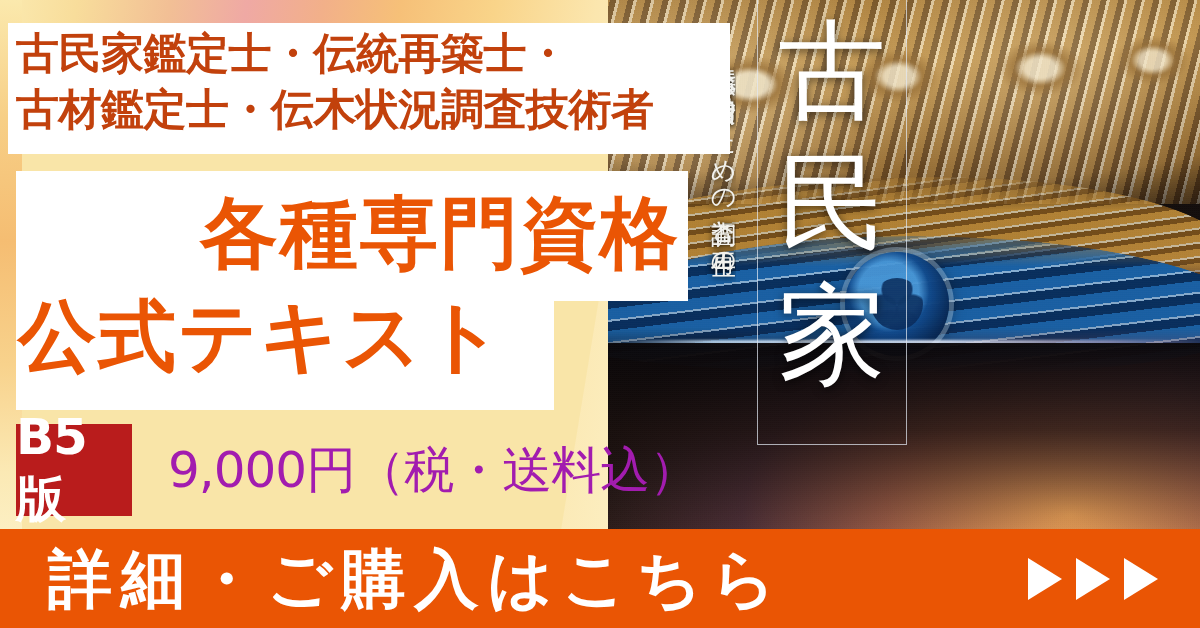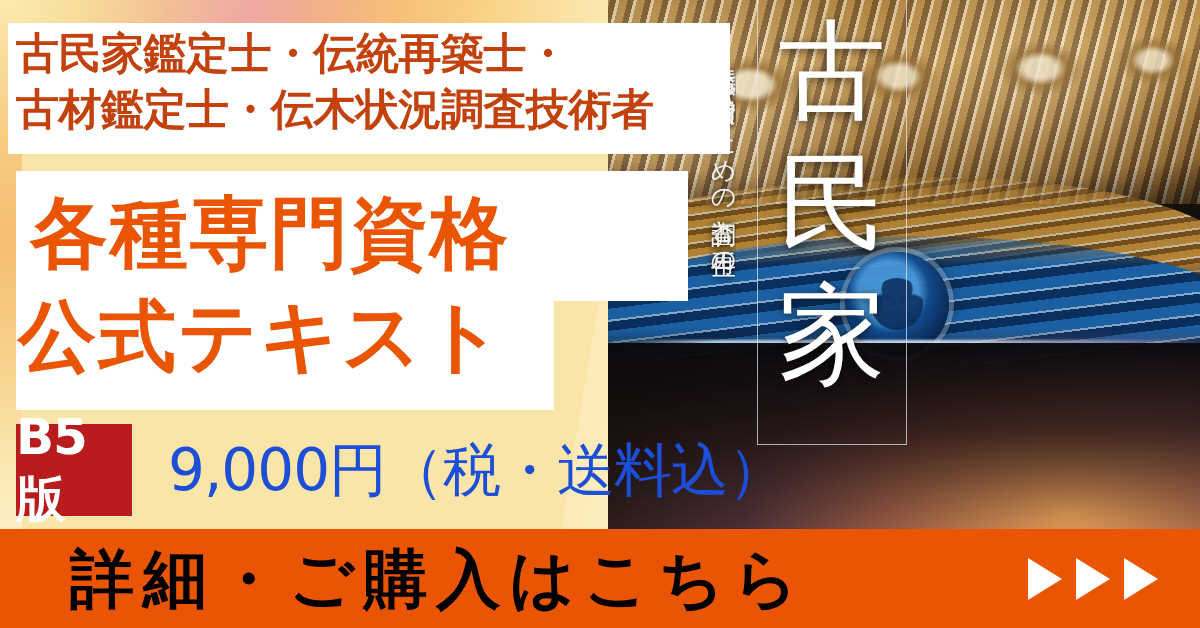--- a/index.html
+++ b/index.html
@@ -207,58 +207,57 @@
   }
   .headline{
     position:absolute;left:18px;top:182px;width:662px;
     color:#ea5504;
     font-family:"DejaVu Sans","Liberation Sans",sans-serif;
     font-weight:700;
     font-size:78px;
     line-height:1.32;
     letter-spacing:2px;
   }
-  .headline .l1{display:block;text-align:left;padding-left:12px;}
+  .headline .l1{display:block;text-align:right;padding-left:12px;}
   .headline .l2{display:block;text-align:left;padding-right:24px;}
 
   
   .badge{
     position:absolute;left:16px;top:424px;width:116px;height:92px;
     background:#b91c1c;
     color:#fff;
     font-family:"DejaVu Sans","Liberation Sans",sans-serif;
     font-weight:700;font-size:50px;
     display:flex;align-items:center;justify-content:center;
     letter-spacing:-1px;
   }
   .price{
     position:absolute;left:168px;top:426px;
-    color:#1d4ed8;
+    color:#a21caf;
     font-family:"DejaVu Sans","Liberation Sans",sans-serif;
     font-weight:400;
-    font-size:58px;line-height:88px;
+    font-size:50px;line-height:88px;
     letter-spacing:-1px;
     white-space:nowrap;
   }
 
   
   .cta{
     position:absolute;left:0;top:529px;width:1200px;height:99px;
     background:#ea5504;
     display:flex;align-items:center;
   }
   .cta-text{
     position:absolute;left:48px;top:50%;transform:translateY(-50%);
-    color:#000000;
+    color:#ffffff;
     font-family:"DejaVu Sans","Liberation Sans",sans-serif;
     font-weight:700;
     font-size:64px;
     letter-spacing:9px;
     white-space:nowrap;
-    margin-left:22px;
   }
   .arrows{
     position:absolute;right:42px;top:50%;transform:translateY(-50%);
     display:flex;gap:14px;align-items:center;
   }
   .arrow{
     width:0;height:0;
     border-left:34px solid #fff;
     border-top:21px solid transparent;
     border-bottom:21px solid transparent;

